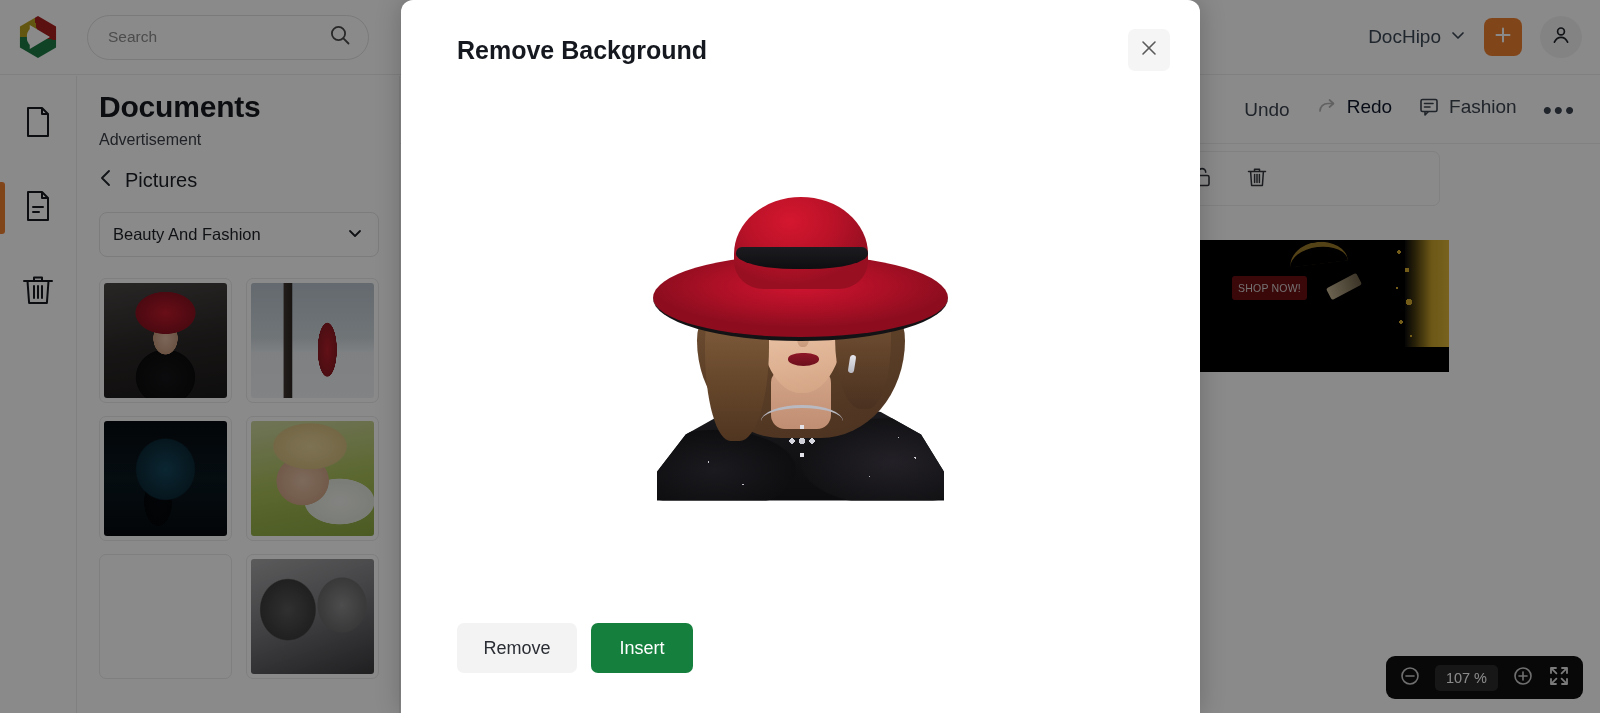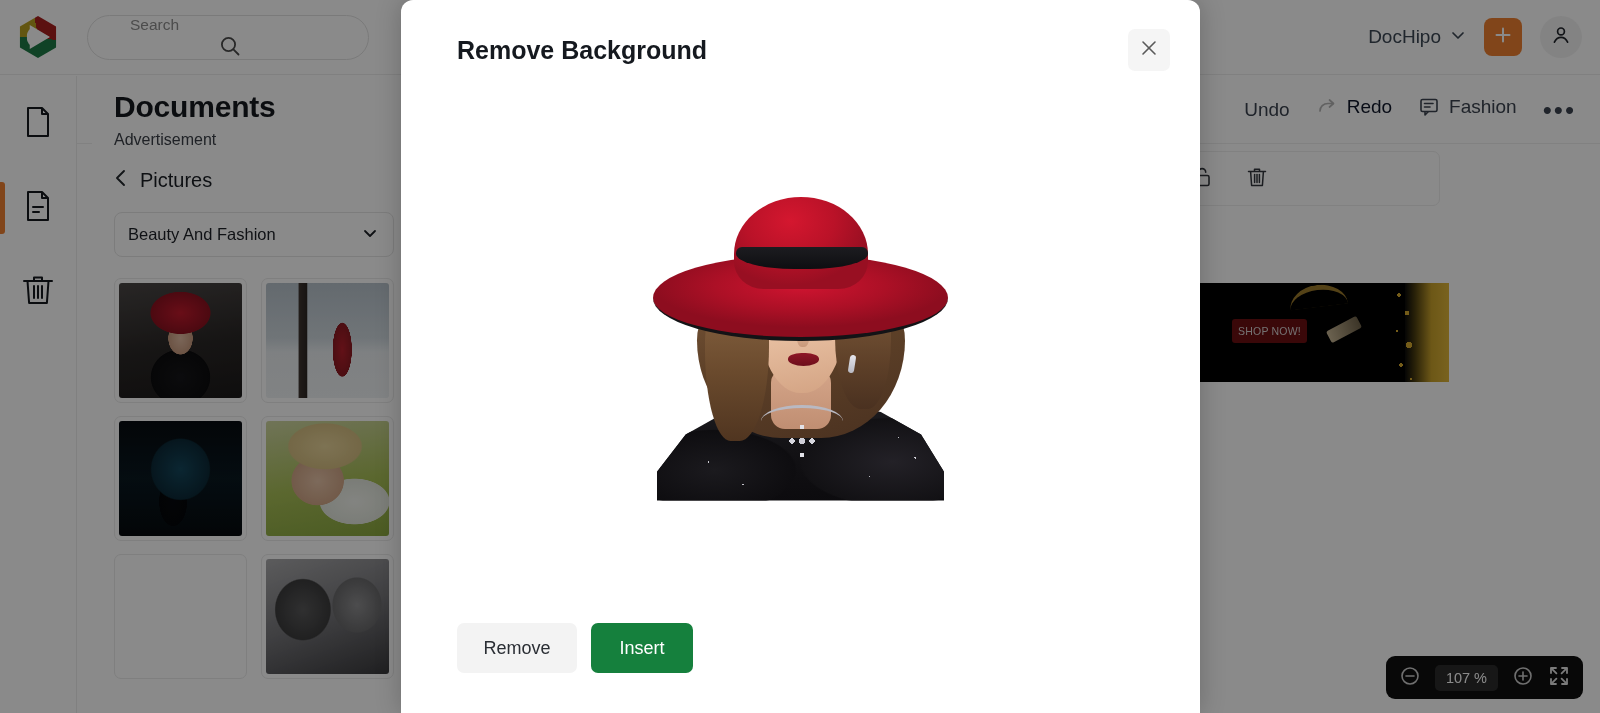--- a/index.html
+++ b/index.html
@@ -37,21 +37,21 @@
     clip-path: polygon(0% 0%, 100% 50%, 0% 100%);
     transform: scale(.95);
   }
   .logo-inner-cut {
     position: absolute; left: 11px; top: 8px; width: 22px; height: 26px;
     background: #ffffff;
     clip-path: polygon(8% 4%, 100% 50%, 8% 96%, 8% 62%, 48% 50%, 8% 38%);
   }
   .search-box {
     margin-left: 28px; width: 282px; height: 45px; border: 1px solid #e2e2e2;
-    border-radius: 23px; display: flex; align-items: center; padding: 0 16px 0 20px; flex-direction: column;
+    border-radius: 23px; display: flex; align-items: center; padding: 0 16px 0 20px;
   }
   .search-box input {
     flex: 1; border: none; outline: none; font-size: 15.5px; color: #3c3c3c;
     background: transparent; font-family: "Liberation Sans", sans-serif;
   }
   .search-box input::placeholder { color: #8d8d8d; }
   .topbar-right {
     margin-left: auto; margin-right: 18px; display: flex; align-items: center; gap: 18px;
   }
   .brand-menu { display: flex; align-items: center; gap: 9px; font-size: 19px; color: #3b4754; }
@@ -84,21 +84,21 @@
     width: 60px; height: 60px; display: flex; align-items: center; justify-content: center;
     position: relative;
   }
   .rail-item.active::before {
     content: ""; position: absolute; left: -9px; top: 4px; width: 6px; height: 52px;
     background: #ef8031; border-radius: 0 3px 3px 0;
   }
 
   
   .panel {
-    position: absolute; left: 92px; top: 76px; width: 323px; bottom: 0;
+    position: absolute; left: 77px; top: 76px; width: 323px; bottom: 0;
     background: #ffffff; border-right: 1px solid #ececec; padding: 14px 20px 0 22px;
   }
   .panel-title { font-size: 30px; font-weight: 700; color: #15191e; letter-spacing: -.2px; }
   .panel-sub { font-size: 16px; color: #3b4048; margin-top: 7px; }
   .panel-back {
     margin-top: 20px; display: flex; align-items: center; gap: 12px;
     font-size: 20px; color: #1a1e24;
   }
   .chev-left { font-size: 20px; color: #23272d; }
   .pic-search {
@@ -168,22 +168,22 @@
   
   .canvas-area {
     position: absolute; left: 401px; top: 145px; right: 0; bottom: 0; background: #ffffff;
   }
   .canvas-toolstrip {
     position: absolute; left: 10px; top: 6px; right: 160px; height: 55px;
     border: 1px solid #eeeeee; border-radius: 7px; display: flex; align-items: center;
     gap: 30px; padding-left: 20px;
   }
   .doc-banner {
-    position: absolute; left: 776px; top: 95px; width: 272px; height: 99px;
-    background: #000000; overflow: hidden; margin-top: 43px;
+    position: absolute; left: 776px; top: 95px; width: 272px; height: 132px;
+    background: #000000; overflow: hidden;
   }
   .doc-banner-splash {
     position: absolute; right: 0; top: 0; width: 44px; height: 107px;
     background: linear-gradient(90deg, #0a0a0a 0%, #4a3c10 22%, #c9a22b 60%, #e0b63a 100%);
   }
   .doc-banner-splash::after {
     content: ""; position: absolute; left: -10px; top: 0; width: 22px; height: 107px;
     background:
       radial-gradient(circle 3px at 4px 12px, #d7ab2f 60%, transparent 62%),
       radial-gradient(circle 4px at 12px 30px, #d7ab2f 60%, transparent 62%),

